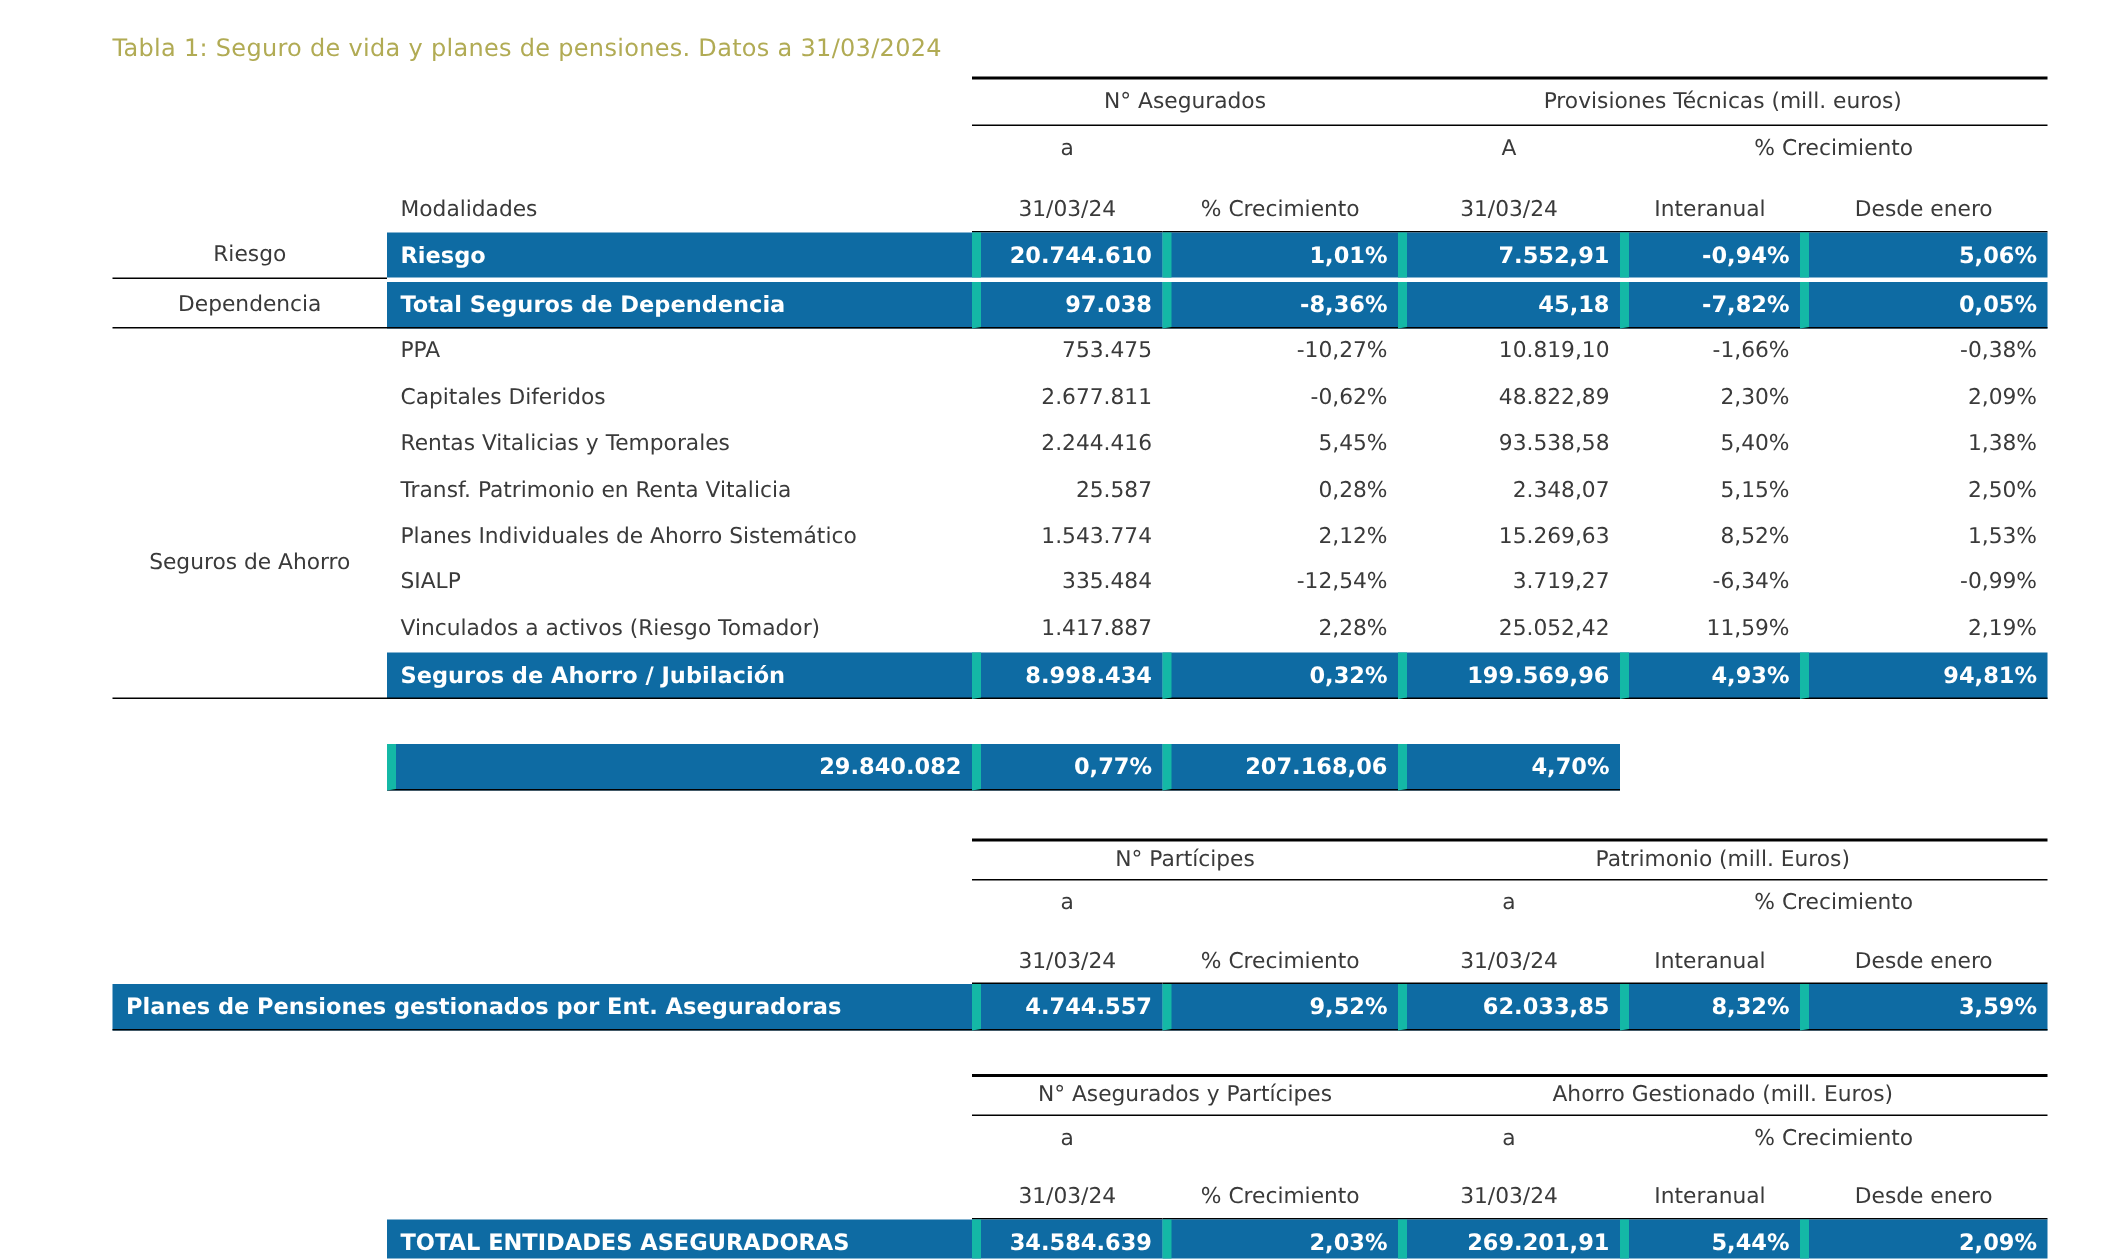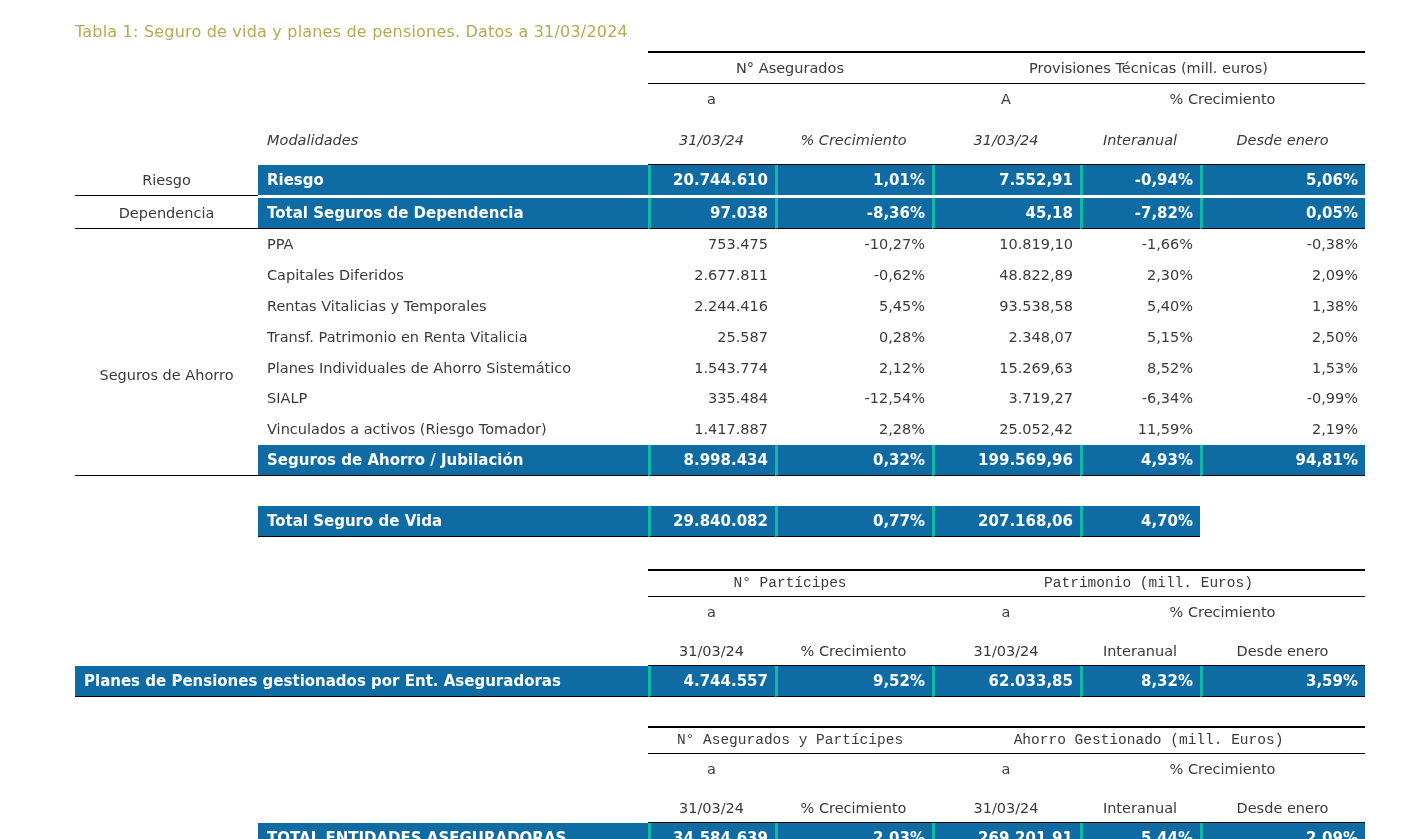--- a/index.html
+++ b/index.html
@@ -20,28 +20,28 @@
   .val{justify-content:flex-end;padding-right:7px;}
   .ctr{justify-content:center;text-align:right;}
   .bb{border-bottom:1px solid #000;}
   .bt2{border-top:2.5px solid #000;}
   
   .gc1{grid-column:3/5;}
   .gc2{grid-column:5/8;}
   .sp2{grid-column:6/8;}
   .hgrow .c{height:30px;}
   .hsub1 .c{height:30px;}
-  .hsub2 .c{height:34px;align-items:flex-end;padding-bottom:16px;font-style:italic;}
-  .hgrow2 .c{height:25px;font-family:Liberation Mono, monospace;}
+  .hsub2 .c{height:34px;align-items:flex-end;padding-bottom:6px;}
+  .hgrow2 .c{height:25px;}
   .hsub2s .c{height:32px;align-items:flex-end;padding-bottom:6px;}
   
   .r30 .c{height:30px;}
   .r31 .c{height:30.8px;}
   .hl{background:#0e6ba3;color:#fff;font-weight:700;font-size:15px;}
-  .ws{border-left:3px solid #14b8a6;}
+  .ws{border-left:6px solid #14b8a6;}
   .gap2{margin-bottom:2px;}
   .spacer30{height:30px;}
   .spacer32{height:32px;}
   .spacer29{height:29px;}
   .sideahorro{
     position:absolute;left:0;top:347px;width:183px;text-align:center;font-size:14.5px;
   }
   .rel{position:relative;}
 </style>
 </head>
@@ -168,21 +168,20 @@
     <div class="c val hl ws bb">0,32%</div>
     <div class="c val hl ws bb">199.569,96</div>
     <div class="c val hl ws bb">4,93%</div>
     <div class="c val hl ws bb">94,81%</div>
   </div>
 
   <div class="spacer30"></div>
 
   <div class="grid r30">
     <div class="c"></div>
-    <div class="c lab hl bb">Total Seguro de Vida</div>
     <div class="c val hl ws bb">29.840.082</div>
     <div class="c val hl ws bb">0,77%</div>
     <div class="c val hl ws bb">207.168,06</div>
     <div class="c val hl ws bb">4,70%</div>
   </div>
 
   <div class="spacer32"></div>
 
   <div class="grid hgrow2">
     <div class="c"></div>

